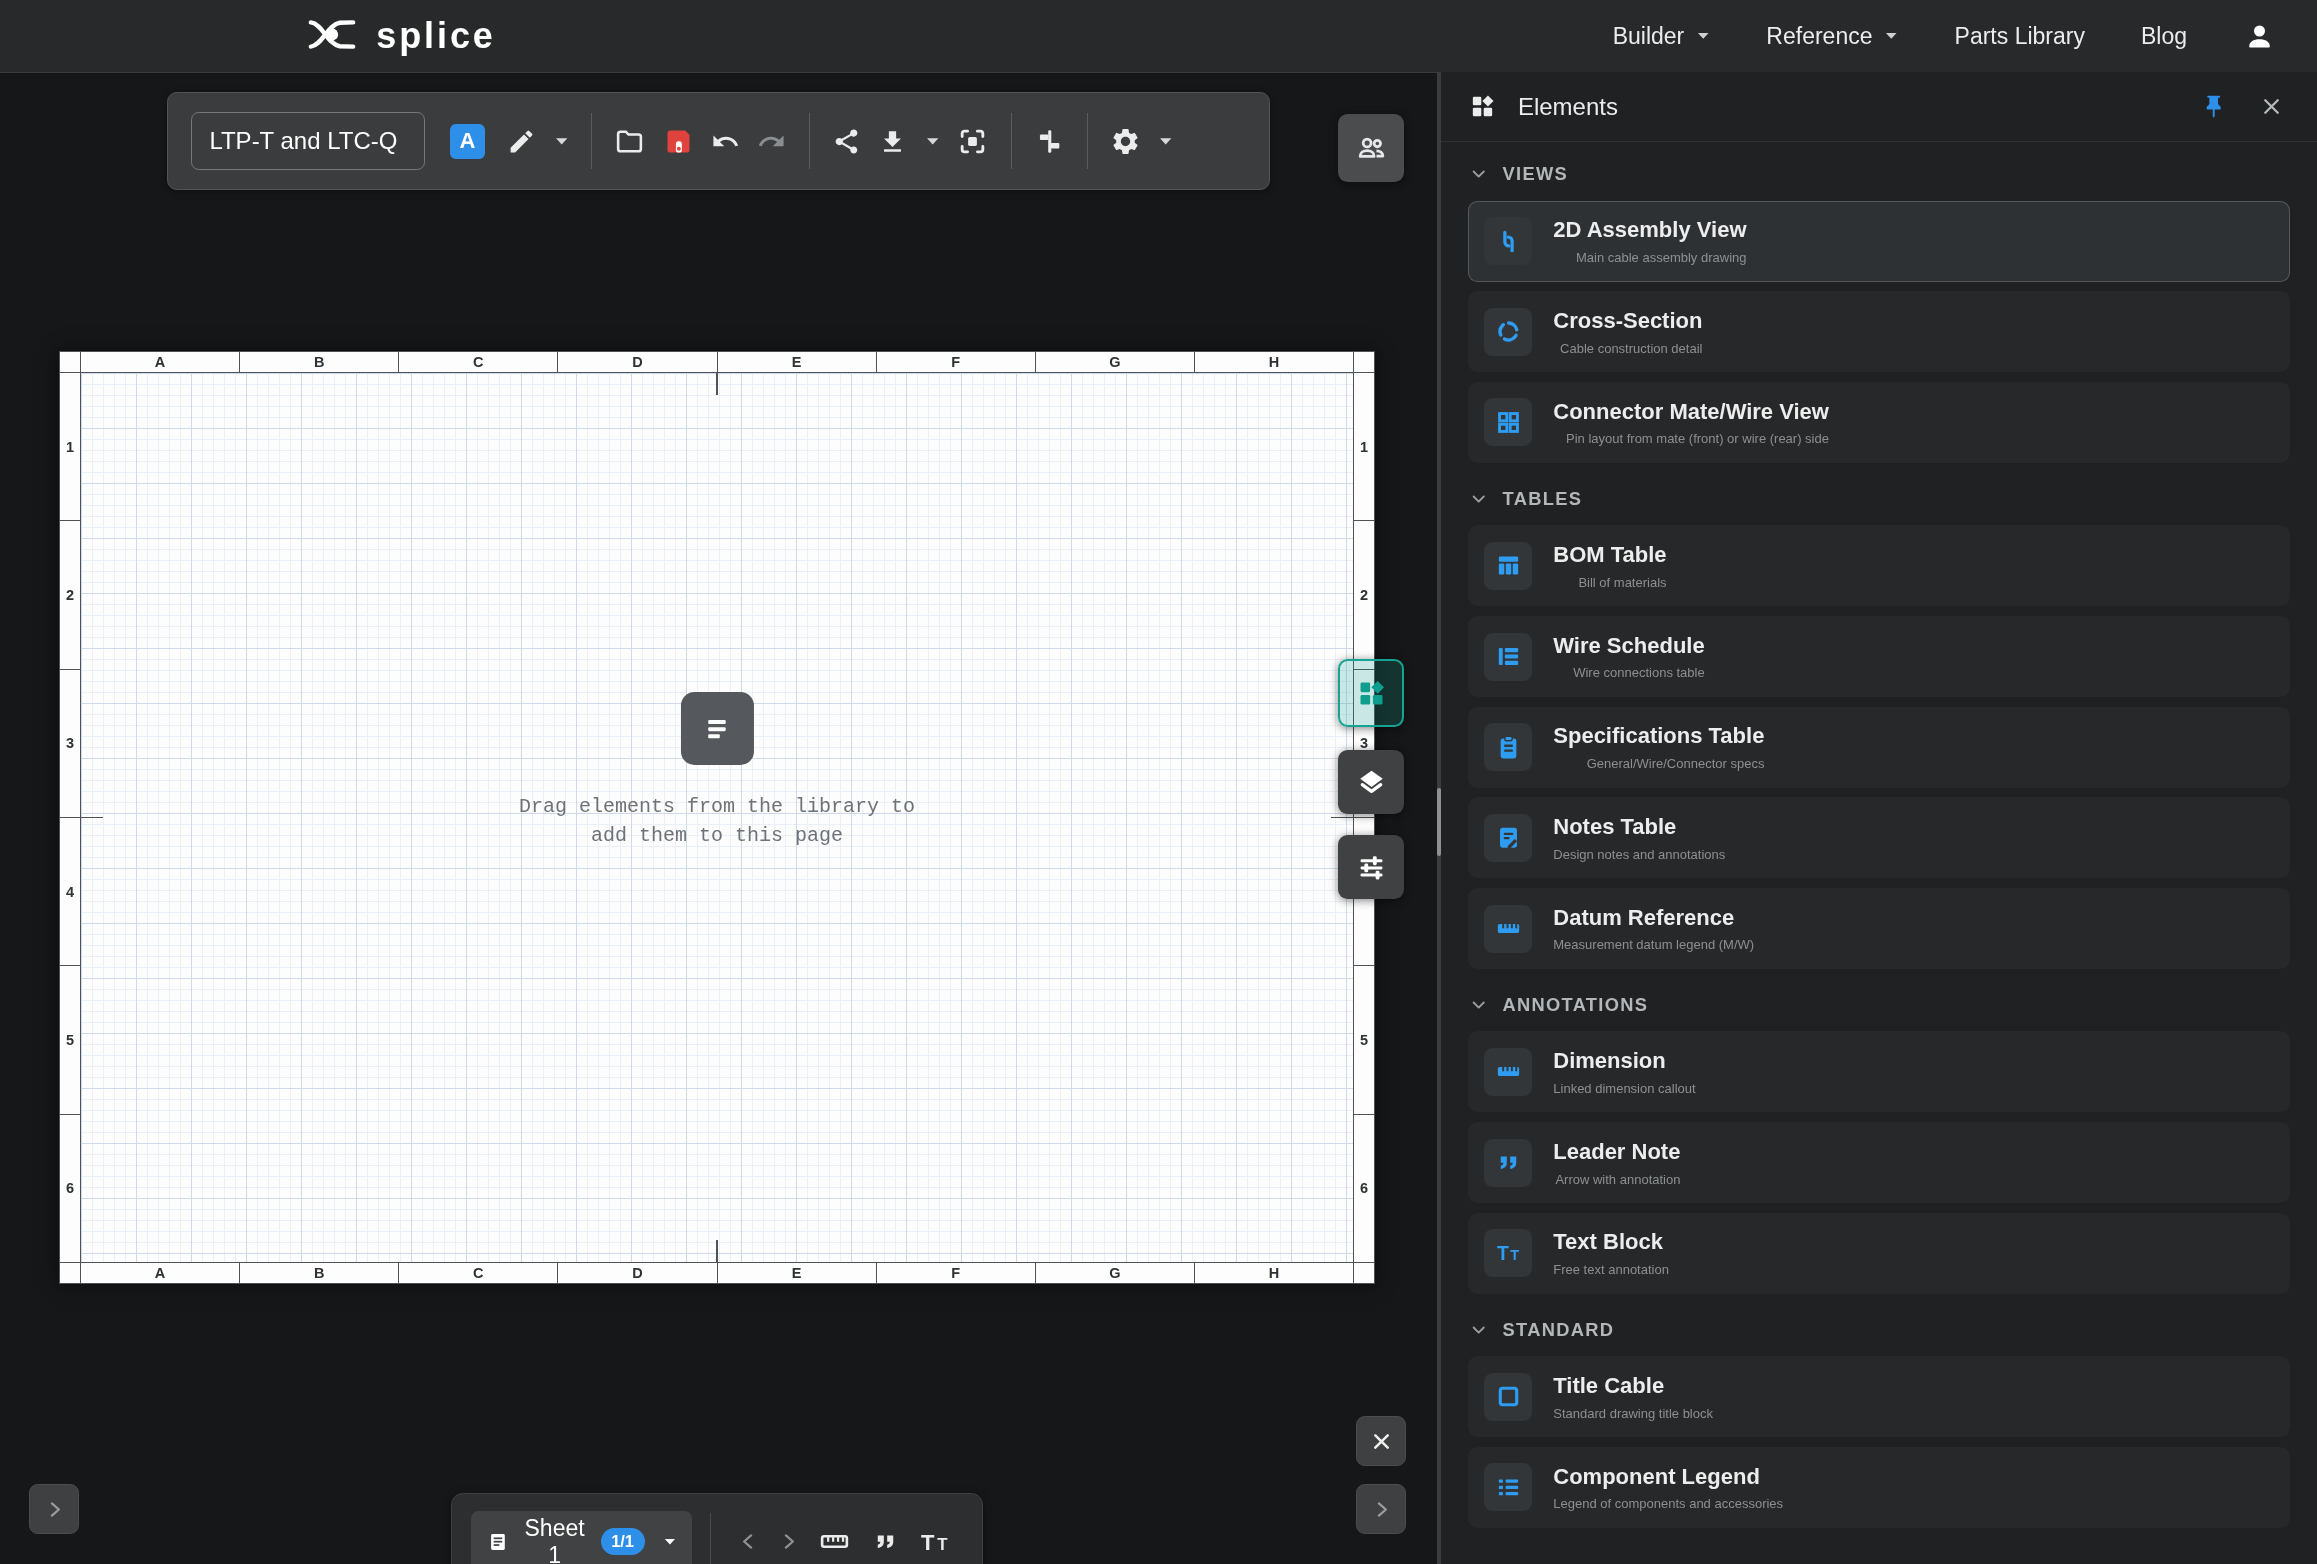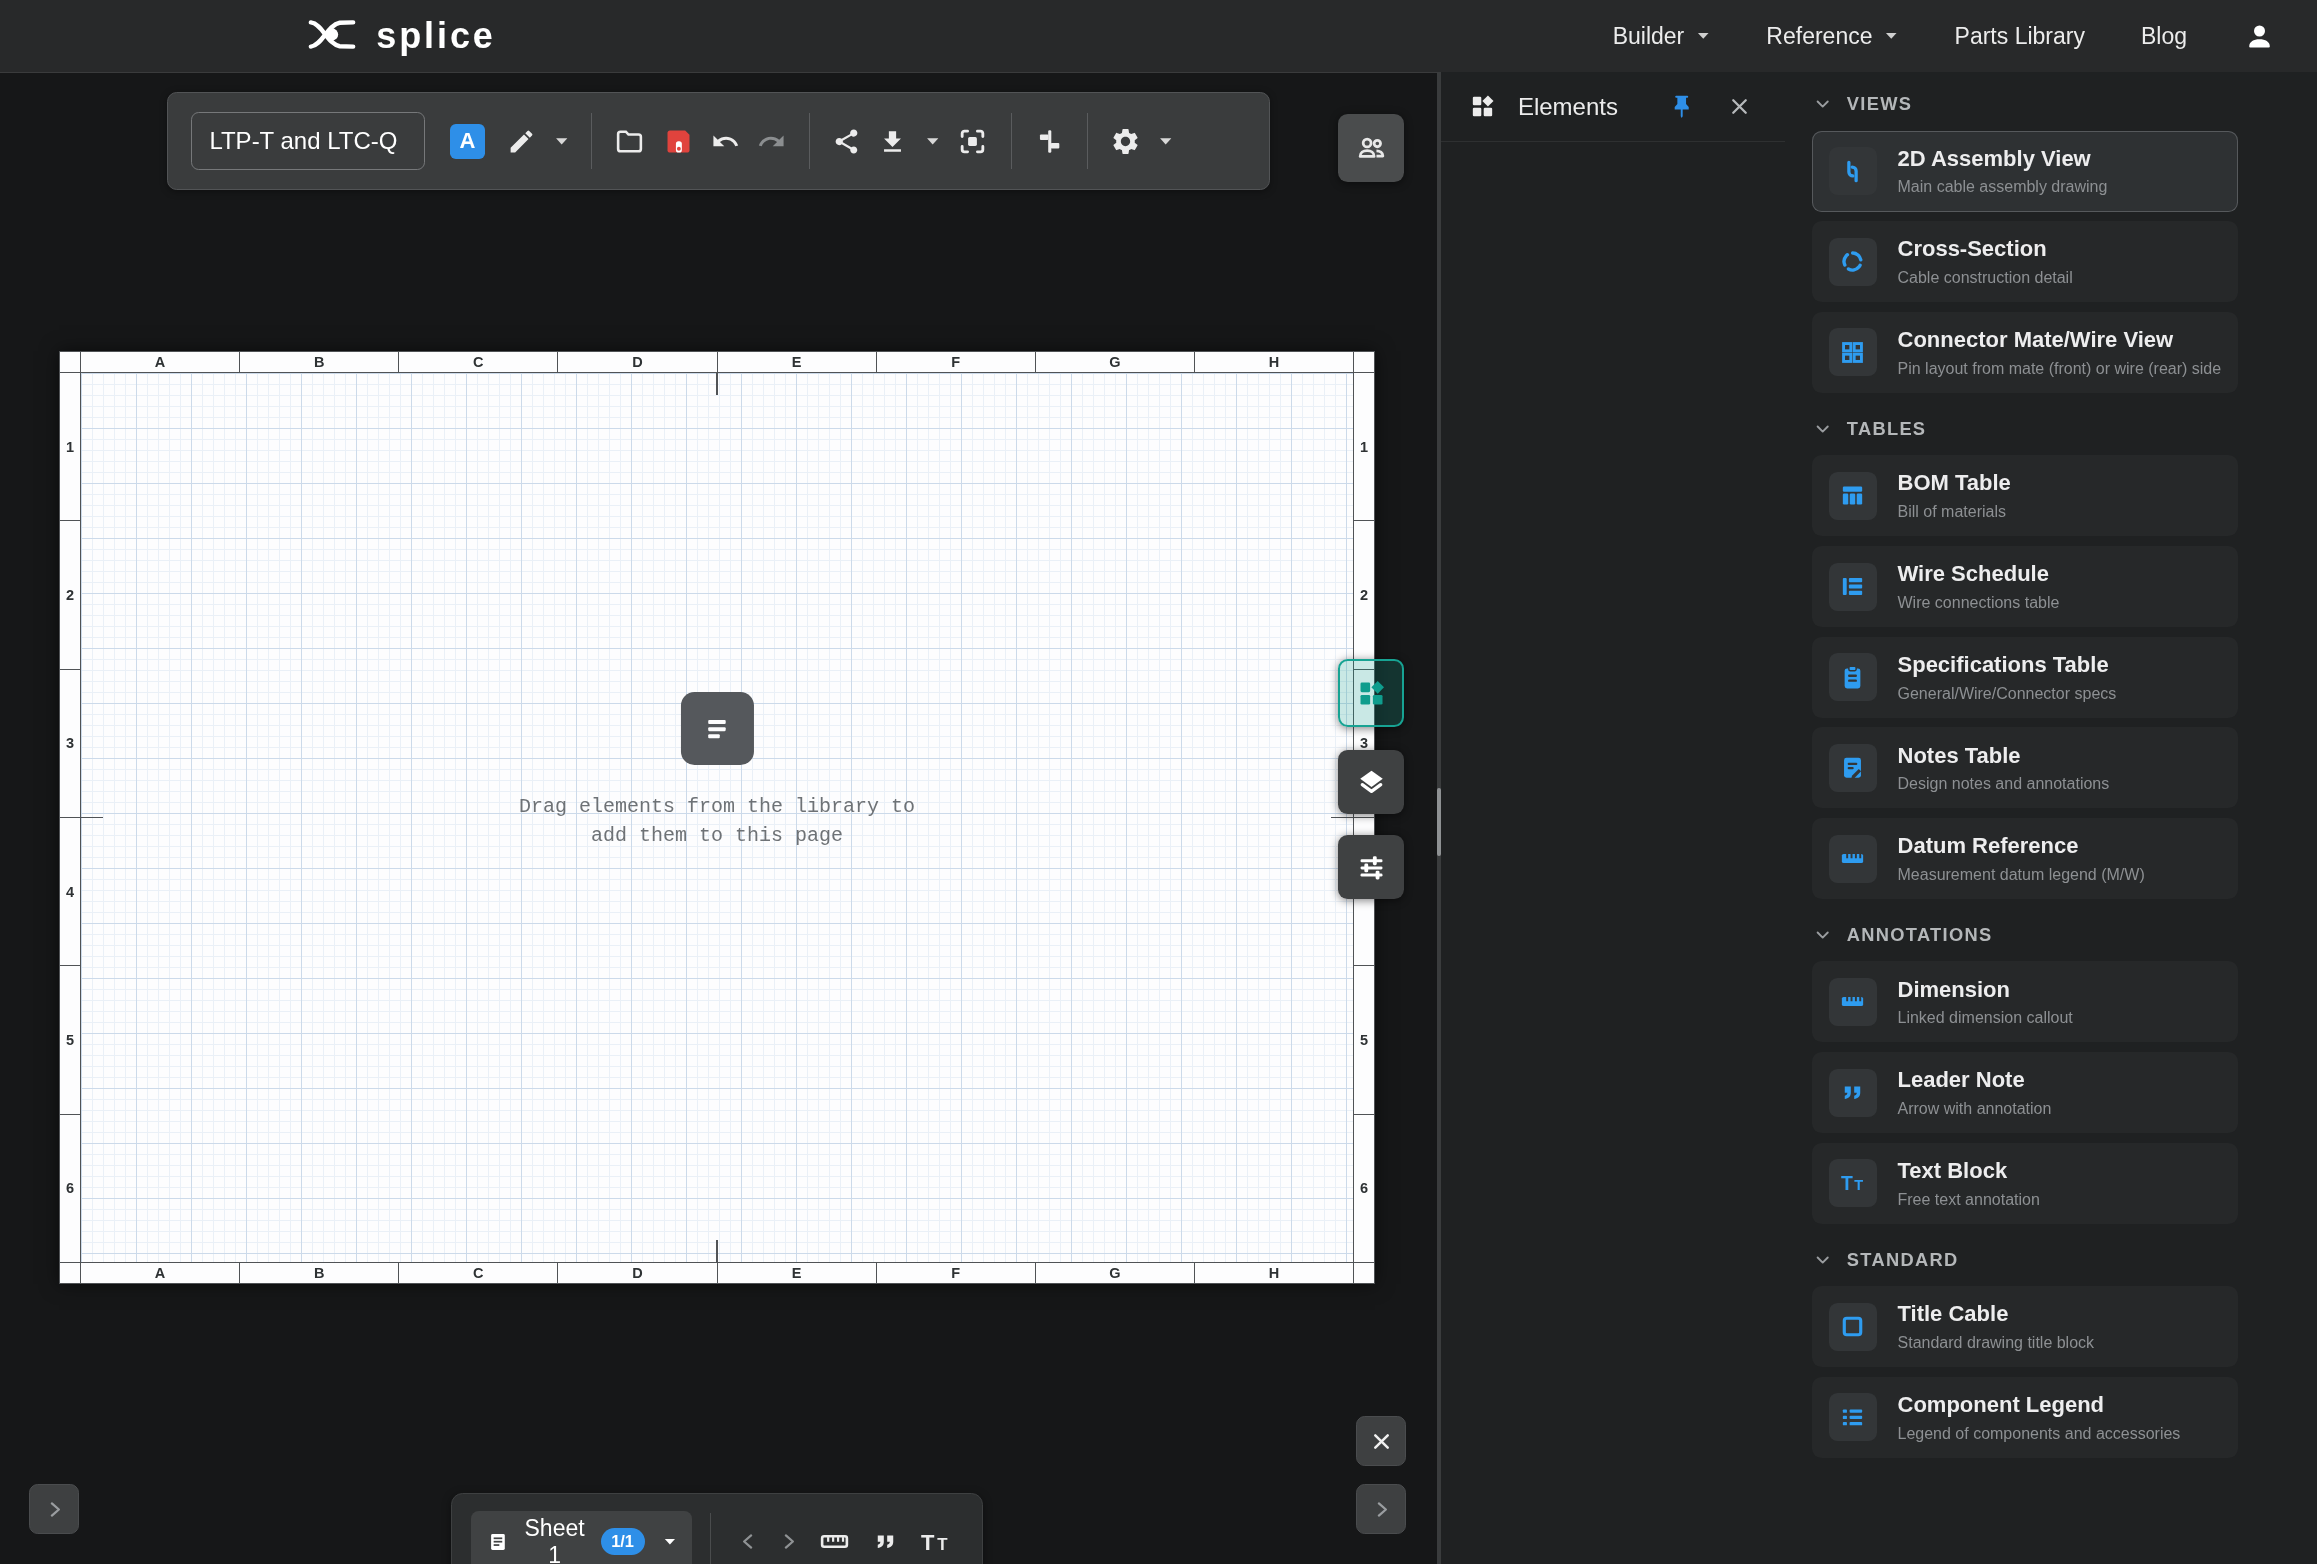--- a/index.html
+++ b/index.html
@@ -88,37 +88,37 @@
              box-sizing:border-box;box-shadow:0 2.9px 9.7px rgba(0,0,0,.4);z-index:25;margin-top:48px;}
   .sheet-btn{display:flex;align-items:center;gap:12.6px;background:#404243;border:none;border-radius:7.7px;height:62px;
              padding:0 15.4px;cursor:pointer;}
   .sheet-label{font-size:23px;color:#fff;font-weight:500;font-family:inherit;}
   .sheet-pill{background:var(--accent);border-radius:13.5px;color:#fff;font-size:16.4px;font-weight:600;padding:3.9px 10.6px;}
   .bb-div{width:1px;height:58px;background:#4a4c4d;margin:0 17.4px;flex:none;}
   .bb-btn{background:none;border:none;height:46px;display:flex;align-items:center;justify-content:center;
           padding:0 9.7px;cursor:pointer;}
 
   
-  .panel{flex:1;background:var(--panel);display:flex;overflow:hidden;}
+  .panel{flex:1;background:var(--panel);display:flex;flex-direction:column;overflow:hidden;}
   .panel-header{height:69px;flex:none;display:flex;align-items:center;gap:21px;padding:0 27px;border-bottom:1px solid #2e3031;}
   .panel-title{font-size:24px;color:#ececec;font-weight:500;}
   .panel-header .spacer{flex:1;}
   .icon-btn{background:none;border:none;padding:5.8px;cursor:pointer;display:flex;align-items:center;justify-content:center;}
   .panel-body{padding:5.8px 27px 0;overflow:hidden;}
   .section-head{display:flex;align-items:center;gap:15.4px;margin:25px 1.9px 15.4px;color:#b4b7b9;font-size:18.3px;
                 font-weight:700;letter-spacing:1.3px;cursor:pointer;}
   .section-head:first-child{margin-top:15.4px;}
   .card{height:81px;border-radius:9.7px;background:var(--card);display:flex;align-items:center;gap:21px;
         padding:0 16.4px;margin-bottom:9.7px;cursor:pointer;}
   .card.highlight{background:var(--card-hi);box-shadow:inset 0 0 0 1px #56595c;}
   .tile{width:48px;height:48px;border-radius:8.7px;background:var(--tile);display:flex;align-items:center;
         justify-content:center;flex:none;color:var(--blue);}
   .card-text{display:flex;flex-direction:column;gap:6.8px;}
   .card-title{font-size:22px;font-weight:600;color:#ededee;}
-  .card-desc{font-size:16px;color:var(--sub);}
+  .card-desc{font-size:13px;color:var(--sub);text-align:right;}
 </style>
 </head>
 <body>
 
 <div class="app">
 
   <header class="navbar">
     <div class="brand">
       <span>
         <svg width="50" height="33" viewBox="0 0 26 17" fill="none">

